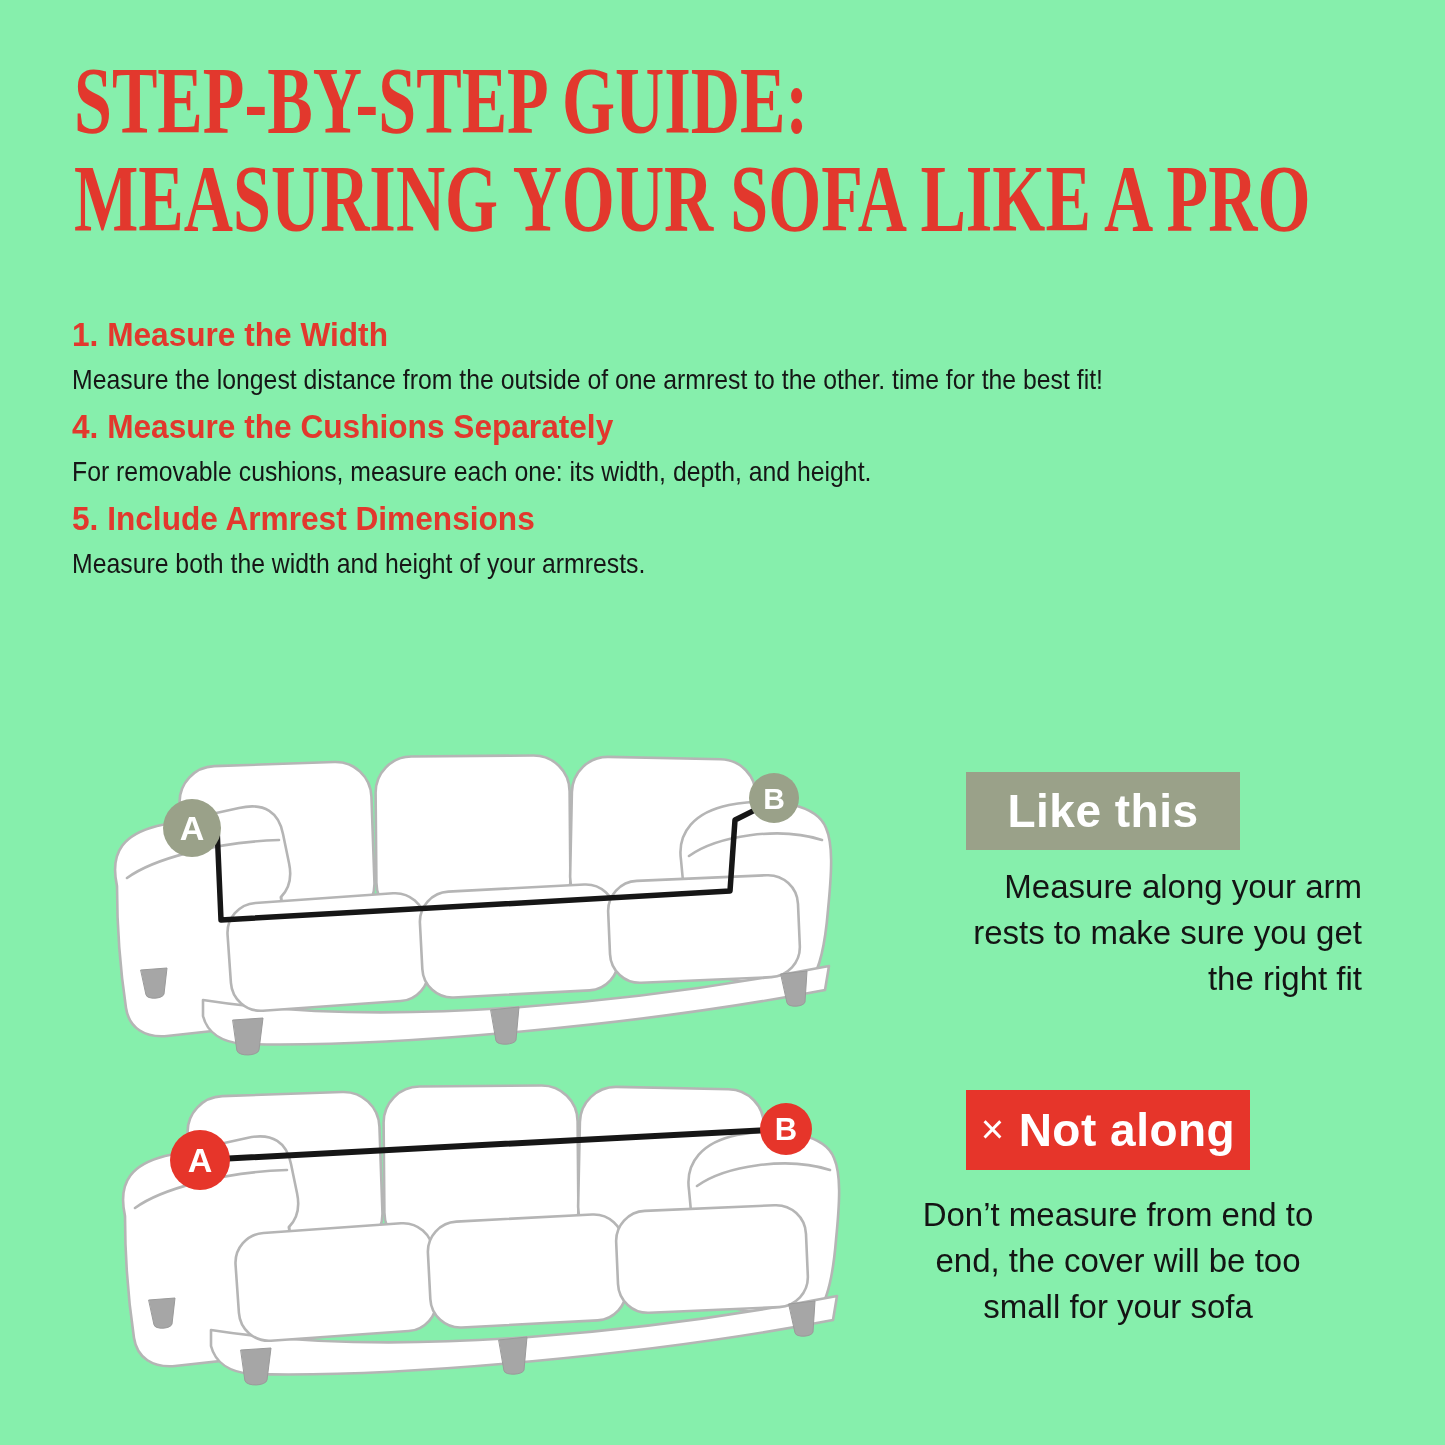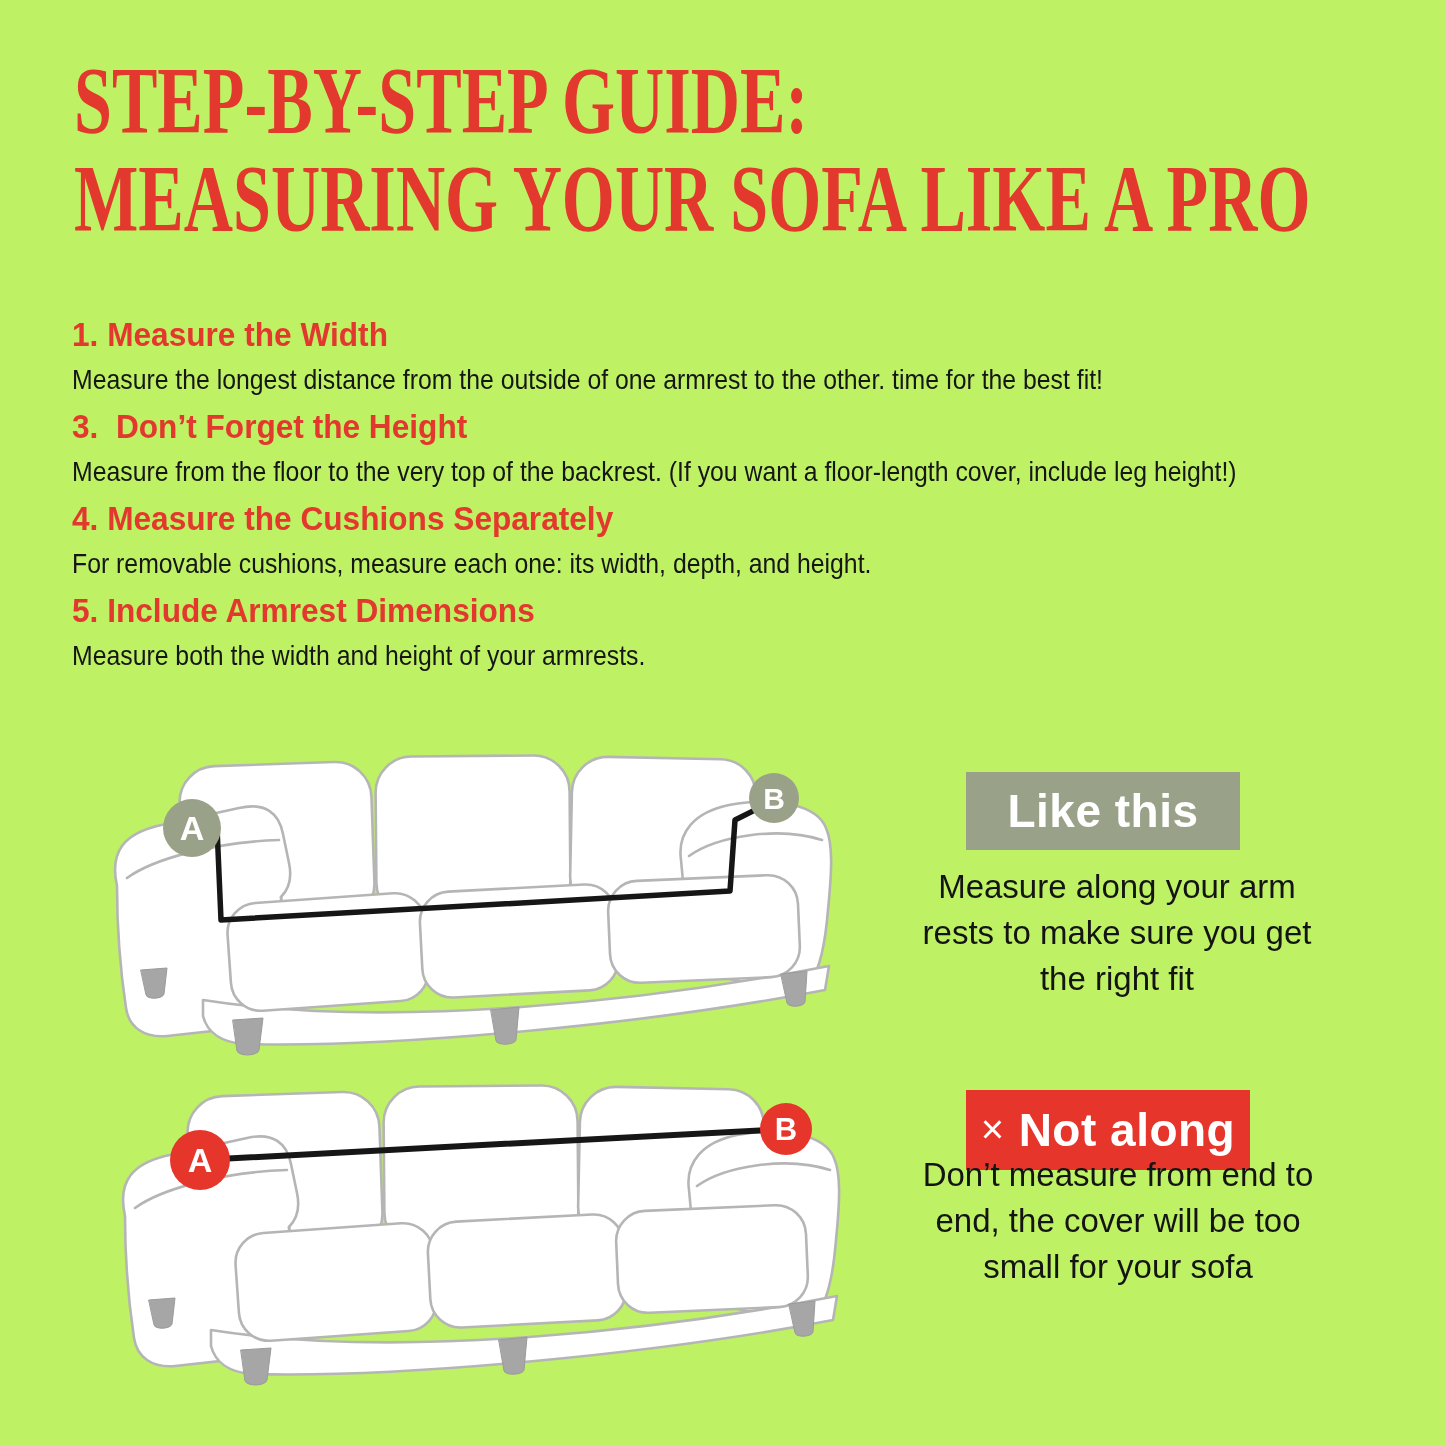--- a/index.html
+++ b/index.html
@@ -1,21 +1,21 @@
 <!DOCTYPE html>
 <html><head>
 <meta charset="utf-8">
 <style>
   * { margin: 0; padding: 0; box-sizing: border-box; }
   html, body { background: #ffffff; }
   .page {
     position: relative;
     width: 1445px;
     height: 1445px;
-    background: #bef264;
+    background: #86efac;
     overflow: hidden;
     font-family: "Liberation Sans", sans-serif;
     color: #1a1a1a;
   }
 
   
   .title {
     position: absolute;
     left: 74px;
     top: 52px;
@@ -95,22 +95,22 @@
     top: -1px;
   }
 
   .caption {
     position: absolute;
     text-align: center;
     font-size: 33px;
     line-height: 1.4;
     color: #141414;
   }
-  .caption.like-caption { left: 908px; top: 864px;  width: 418px; }
-  .caption.not-caption  { left: 903px; top: 1152px; width: 430px; }
+  .caption.like-caption { left: 944px; top: 864px;  width: 418px; text-align: right; }
+  .caption.not-caption  { left: 903px; top: 1192px; width: 430px; }
 
   .marker-label {
     font-family: "Liberation Sans", sans-serif;
     font-weight: 600;
     fill: #ffffff;
   }
 </style>
 </head>
 <body>
 
@@ -118,24 +118,20 @@
 
   <h1 class="title">
     <span>STEP-BY-STEP GUIDE:</span>
     <span>MEASURING YOUR SOFA LIKE A PRO</span>
   </h1>
 
   <div class="steps">
     <div class="step">
       <h3>1. Measure the Width</h3>
       <p>Measure the longest distance from the outside of one armrest to the other. time for the best fit!</p>
-    </div>
-    <div class="step">
-      <h3>3.  Don’t Forget the Height</h3>
-      <p>Measure from the floor to the very top of the backrest. (If you want a floor-length cover, include leg height!)</p>
     </div>
     <div class="step">
       <h3>4. Measure the Cushions Separately</h3>
       <p>For removable cushions, measure each one: its width, depth, and height.</p>
     </div>
     <div class="step">
       <h3>5. Include Armrest Dimensions</h3>
       <p>Measure both the width and height of your armrests.</p>
     </div>
   </div>

